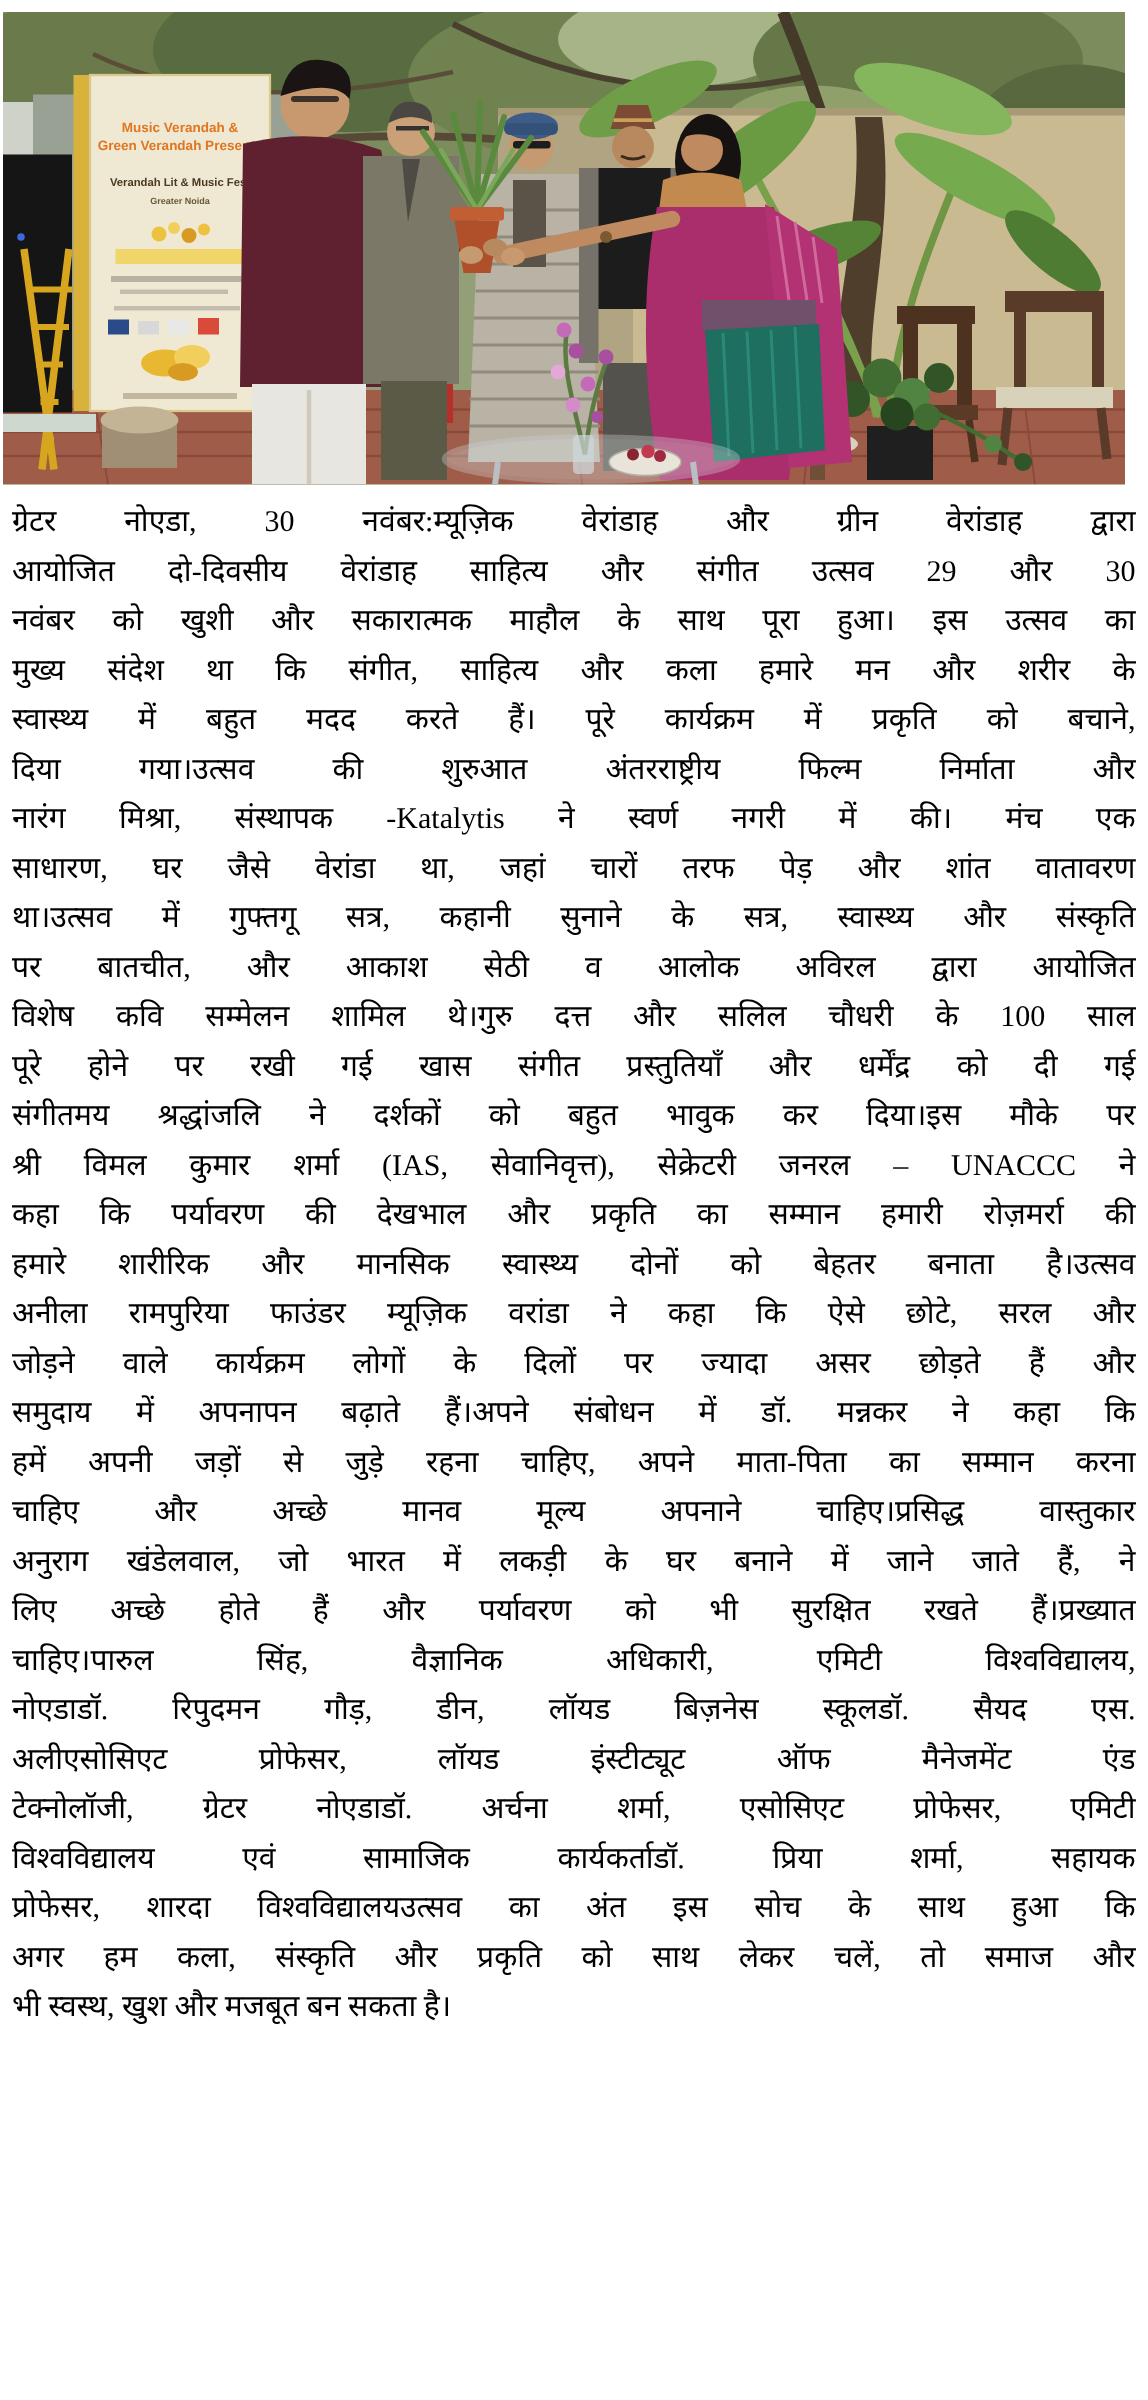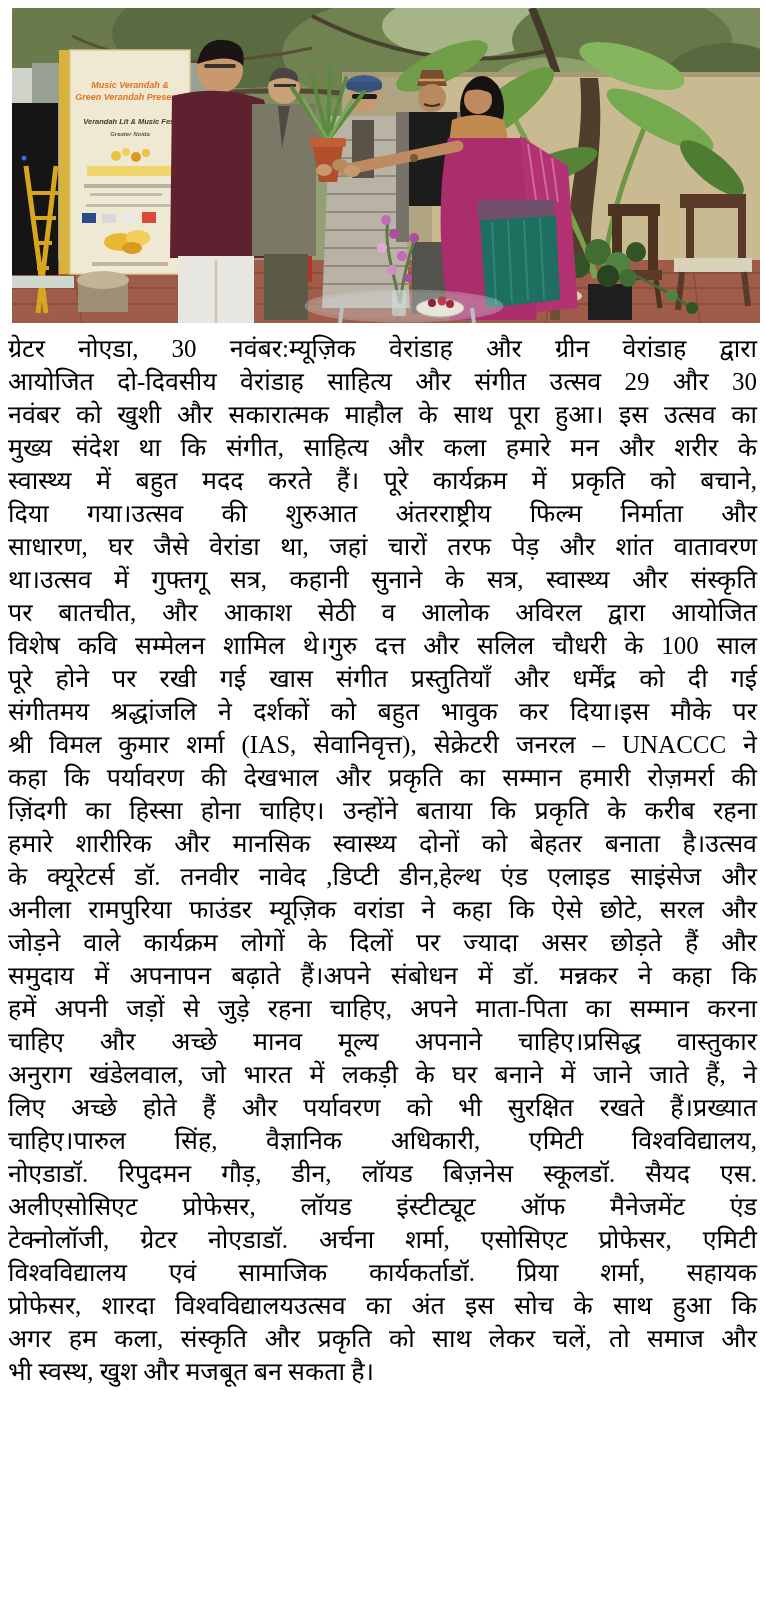--- a/index.html
+++ b/index.html
@@ -1,22 +1,22 @@
 <!DOCTYPE html>
 <html><head>
 <meta charset="utf-8">
 <style>
   html,body{margin:0;padding:0;background:#ffffff;}
   body{width:765px;height:1600px;font-family:"Liberation Serif","DejaVu Serif",serif;}
   .page{position:relative;width:765px;height:1600px;background:#ffffff;overflow:hidden;}
-  .photo{position:absolute;left:12px;top:8px;width:748px;height:315px;margin:0;overflow:hidden;background:#8a9a6d;font-style:italic;}
+  .photo{position:absolute;left:2px;top:8px;width:748px;height:315px;margin:0;overflow:hidden;background:#8a9a6d;}
   .photo svg{display:block;width:748px;height:315px;}
   .article{position:absolute;left:8px;top:332px;width:749px;color:#000;}
   .line{
-    font-size:25px;
+    font-size:20px;
     line-height:33px;
     color:#000000;
     text-align:justify;
     text-align-last:justify;
     white-space:normal;
   }
   .line:last-child{text-align-last:left;}
   .banner-text{font-family:"Liberation Sans","DejaVu Sans",sans-serif;font-weight:bold;}
 </style>
 </head>
@@ -246,31 +246,30 @@
   </figure>
 
   <div class="article">
     <div>
         <div class="line">ग्रेटर नोएडा, 30 नवंबर:म्यूज़िक वेरांडाह और ग्रीन वेरांडाह द्वारा</div>
         <div class="line">आयोजित दो-दिवसीय वेरांडाह साहित्य और संगीत उत्सव 29 और 30</div>
         <div class="line">नवंबर को खुशी और सकारात्मक माहौल के साथ पूरा हुआ। इस उत्सव का</div>
         <div class="line">मुख्य संदेश था कि संगीत, साहित्य और कला हमारे मन और शरीर के</div>
         <div class="line">स्वास्थ्य में बहुत मदद करते हैं। पूरे कार्यक्रम में प्रकृति को बचाने,</div>
         <div class="line">दिया गया।उत्सव की शुरुआत अंतरराष्ट्रीय फिल्म निर्माता और</div>
+        <div class="line">नारंग मिश्रा, संस्थापक -Katalytis ने स्वर्ण नगरी में की। मंच एक</div>
         <div class="line">साधारण, घर जैसे वेरांडा था, जहां चारों तरफ पेड़ और शांत वातावरण</div>
         <div class="line">था।उत्सव में गुफ्तगू सत्र, कहानी सुनाने के सत्र, स्वास्थ्य और संस्कृति</div>
         <div class="line">पर बातचीत, और आकाश सेठी व आलोक अविरल द्वारा आयोजित</div>
         <div class="line">विशेष कवि सम्मेलन शामिल थे।गुरु दत्त और सलिल चौधरी के 100 साल</div>
         <div class="line">पूरे होने पर रखी गई खास संगीत प्रस्तुतियाँ और धर्मेंद्र को दी गई</div>
         <div class="line">संगीतमय श्रद्धांजलि ने दर्शकों को बहुत भावुक कर दिया।इस मौके पर</div>
         <div class="line">श्री विमल कुमार शर्मा (IAS, सेवानिवृत्त), सेक्रेटरी जनरल – UNACCC ने</div>
         <div class="line">कहा कि पर्यावरण की देखभाल और प्रकृति का सम्मान हमारी रोज़मर्रा की</div>
-        <div class="line">ज़िंदगी का हिस्सा होना चाहिए। उन्होंने बताया कि प्रकृति के करीब रहना</div>
         <div class="line">हमारे शारीरिक और मानसिक स्वास्थ्य दोनों को बेहतर बनाता है।उत्सव</div>
-        <div class="line">के क्यूरेटर्स डॉ. तनवीर नावेद ,डिप्टी डीन,हेल्थ एंड एलाइड साइंसेज  और</div>
         <div class="line">अनीला रामपुरिया फाउंडर म्यूज़िक वरांडा ने कहा कि ऐसे छोटे, सरल और</div>
         <div class="line">जोड़ने वाले कार्यक्रम लोगों के दिलों पर ज्यादा असर छोड़ते हैं और</div>
         <div class="line">समुदाय में अपनापन बढ़ाते हैं।अपने संबोधन में डॉ. मन्नकर ने कहा कि</div>
         <div class="line">हमें अपनी जड़ों से जुड़े रहना चाहिए, अपने माता-पिता का सम्मान करना</div>
         <div class="line">चाहिए और अच्छे मानव मूल्य अपनाने चाहिए।प्रसिद्ध वास्तुकार</div>
         <div class="line">अनुराग खंडेलवाल, जो भारत में लकड़ी के घर बनाने में जाने जाते हैं, ने</div>
         <div class="line">लिए अच्छे होते हैं और पर्यावरण को भी सुरक्षित रखते हैं।प्रख्यात</div>
         <div class="line">चाहिए।पारुल सिंह, वैज्ञानिक अधिकारी, एमिटी विश्वविद्यालय,</div>
         <div class="line">नोएडाडॉ. रिपुदमन गौड़, डीन, लॉयड बिज़नेस स्कूलडॉ. सैयद एस.</div>
         <div class="line">अलीएसोसिएट प्रोफेसर, लॉयड इंस्टीट्यूट ऑफ मैनेजमेंट एंड</div>

